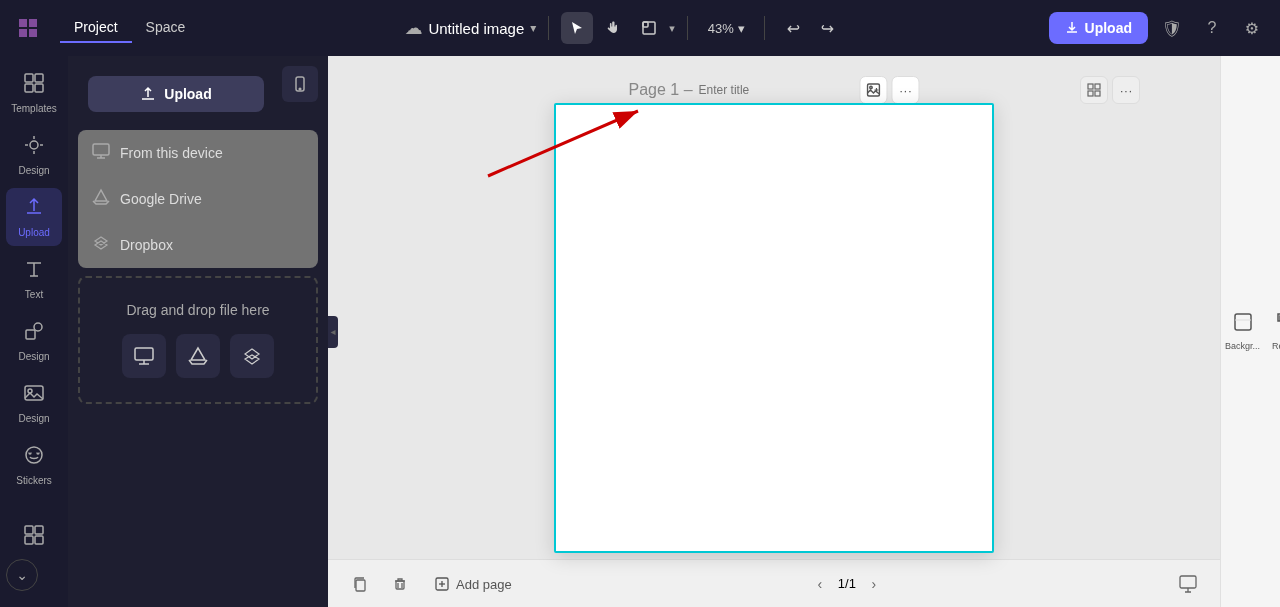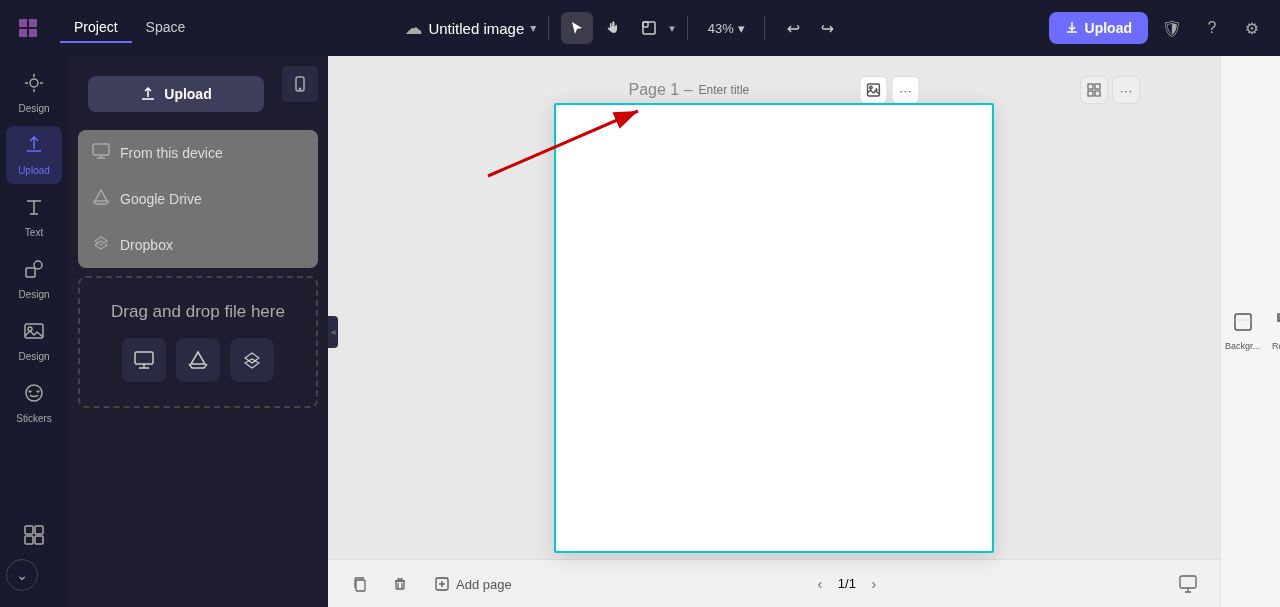--- a/index.html
+++ b/index.html
@@ -181,21 +181,21 @@
     }
     .upload-dropdown-item .item-icon { font-size: 16px; color: #aaa; }
 
     
     .drag-drop-area {
       margin: 0 10px 12px;
       border: 2px dashed #444;
       border-radius: 8px;
       padding: 24px 16px;
       text-align: center;
-      color: #aaa; font-size: 17px;
+      color: #aaa; font-size: 14px;
     }
     .drag-drop-icons {
       display: flex; justify-content: center; gap: 10px;
       margin-top: 16px;
     }
     .drag-icon-btn {
       width: 44px; height: 44px;
       background: #2a2a42;
       border-radius: 8px;
       display: flex; align-items: center; justify-content: center;
@@ -400,20 +400,31 @@
     </button>
     <button class="topbar-icon-btn">🛡</button>
     <button class="topbar-icon-btn">?</button>
     <button class="topbar-icon-btn">⚙</button>
   </div>
 </div>
 
 <div class="main">
 
   <div class="icon-bar">
+    <div class="icon-bar-item">
+      <span class="icon">
+        <svg width="22" height="22" viewBox="0 0 22 22" fill="none" stroke="#aaa" stroke-width="1.5">
+          <rect x="2" y="2" width="8" height="8" rx="1"></rect>
+          <rect x="12" y="2" width="8" height="8" rx="1"></rect>
+          <rect x="2" y="12" width="8" height="8" rx="1"></rect>
+          <rect x="12" y="12" width="8" height="8" rx="1"></rect>
+        </svg>
+      </span>
+      <span class="label">Templates</span>
+    </div>
 
     <div class="icon-bar-item">
       <span class="icon">
         <svg width="22" height="22" viewBox="0 0 22 22" fill="none" stroke="#aaa" stroke-width="1.5">
           <circle cx="11" cy="11" r="4"></circle>
           <line x1="11" y1="2" x2="11" y2="5"></line>
           <line x1="11" y1="17" x2="11" y2="20"></line>
           <line x1="2" y1="11" x2="5" y2="11"></line>
           <line x1="17" y1="11" x2="20" y2="11"></line>
         </svg>

